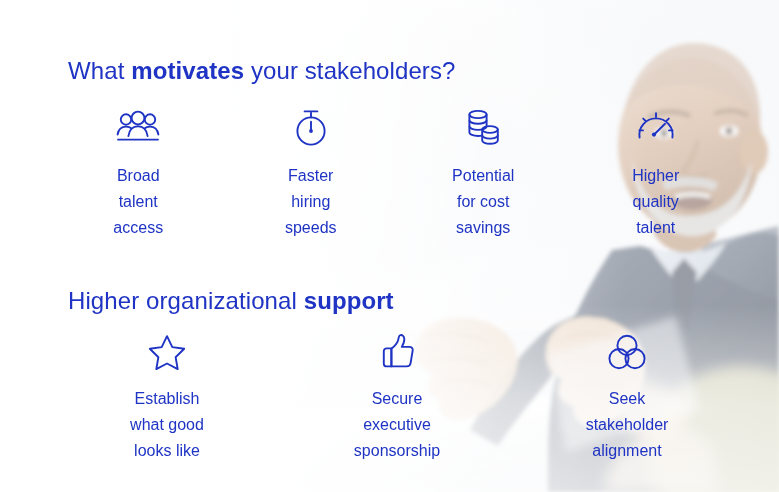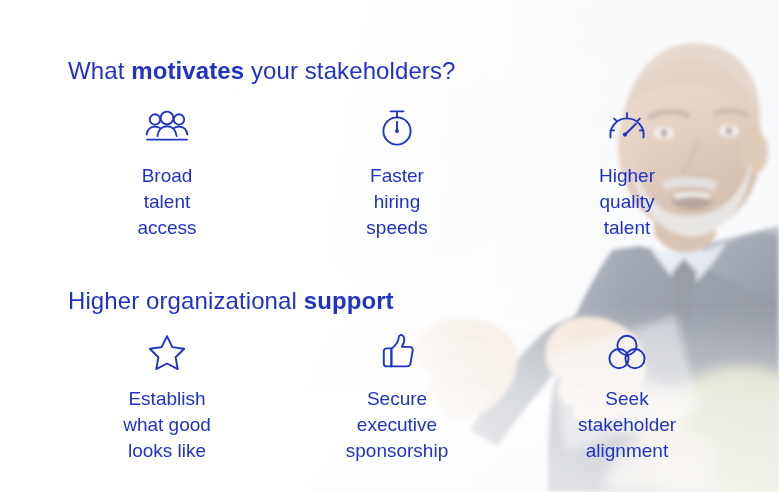--- a/index.html
+++ b/index.html
@@ -110,21 +110,21 @@
     stroke: #1f34c4;
     fill: none;
     stroke-width: 1.9;
     stroke-linecap: round;
     stroke-linejoin: round;
   }
 
   .cell-label {
     margin-top: 13px;
     color: #1f34c4;
-    font-size: 19px;
+    font-size: 16px;
     line-height: 26px;
     font-weight: 400;
     text-align: center;
     white-space: pre-line;
   }
 
   #row-2 .cell-label { margin-top: 11px; }
 </style>
 </head>
 <body>
@@ -319,20 +319,36 @@
             <circle cx="19" cy="25" r="1.9" fill="#1f34c4" stroke="none"></circle>
             <path d="M19,11.4 L19,6.6"></path>
             <path d="M12.6,5.4 L25.4,5.4"></path>
           </svg>
         </div>
         <div class="cell-label">Faster
 hiring
 speeds</div>
       </div>
 
+      <div class="cell">
+        <div class="cell-icon">
+          <svg width="40" height="42" viewBox="0 0 40 42">
+            <ellipse cx="15" cy="8.5" rx="8.6" ry="3.6"></ellipse>
+            <path d="M6.4,8.5 L6.4,14.2 C6.4,16.2 10.3,17.8 15,17.8 C19.7,17.8 23.6,16.2 23.6,14.2 L23.6,8.5"></path>
+            <path d="M6.4,14.6 L6.4,20.3 C6.4,22.3 10.3,23.9 15,23.9 C19.7,23.9 23.6,22.3 23.6,20.3 L23.6,14.6"></path>
+            <path d="M6.4,20.7 L6.4,26.4 C6.4,28.4 10.3,30 15,30 C16.3,30 17.6,29.9 18.7,29.6"></path>
+            <ellipse cx="27" cy="23.5" rx="7.8" ry="3.4"></ellipse>
+            <path d="M19.2,23.5 L19.2,29.2 C19.2,31.1 22.7,32.6 27,32.6 C31.3,32.6 34.8,31.1 34.8,29.2 L34.8,23.5"></path>
+            <path d="M19.2,29.6 L19.2,34.4 C19.2,36.3 22.7,37.8 27,37.8 C31.3,37.8 34.8,36.3 34.8,34.4 L34.8,29.6"></path>
+          </svg>
+        </div>
+        <div class="cell-label">Potential
+for cost
+savings</div>
+      </div>
 
       <div class="cell">
         <div class="cell-icon">
           <svg width="42" height="38" viewBox="0 0 42 38">
             <path d="M4.6,29.5 A16.6,16.6 0 1,1 37.4,29.5"></path>
             <path d="M21,5.2 L21,9"></path>
             <path d="M8.2,10.6 L10.8,13.2"></path>
             <path d="M33.8,10.6 L31.2,13.2"></path>
             <path d="M4.4,22.4 L8,22.4"></path>
             <path d="M37.6,22.4 L34,22.4"></path>

